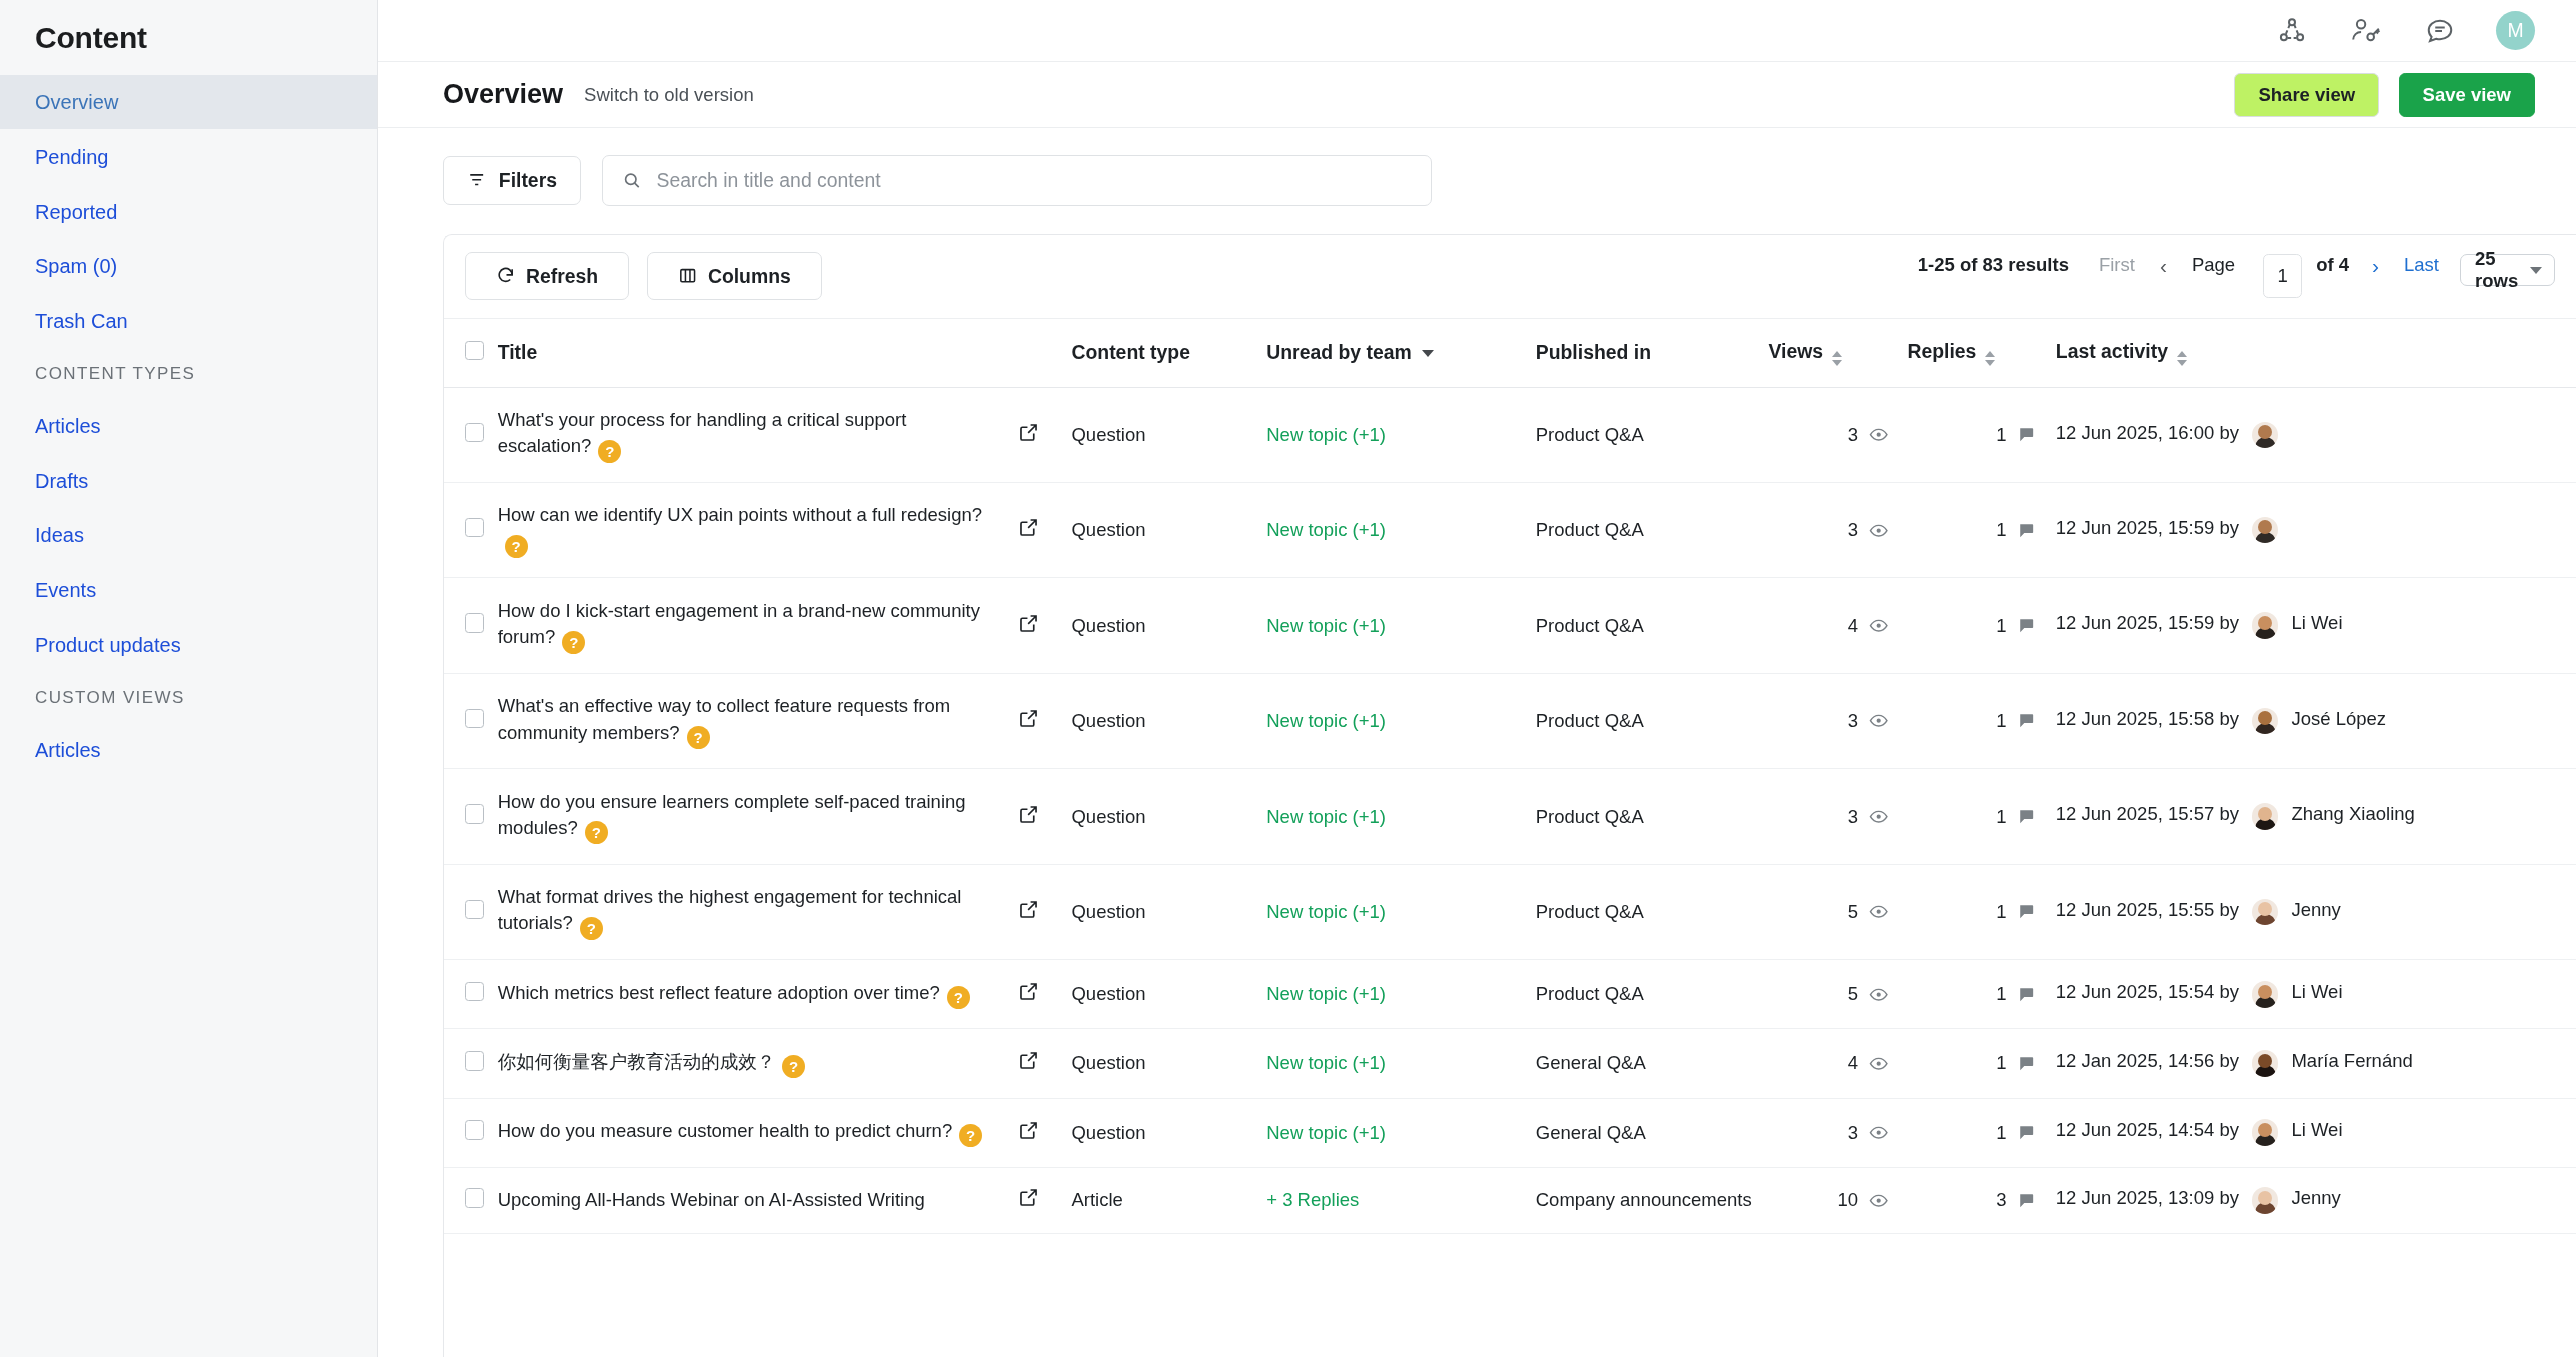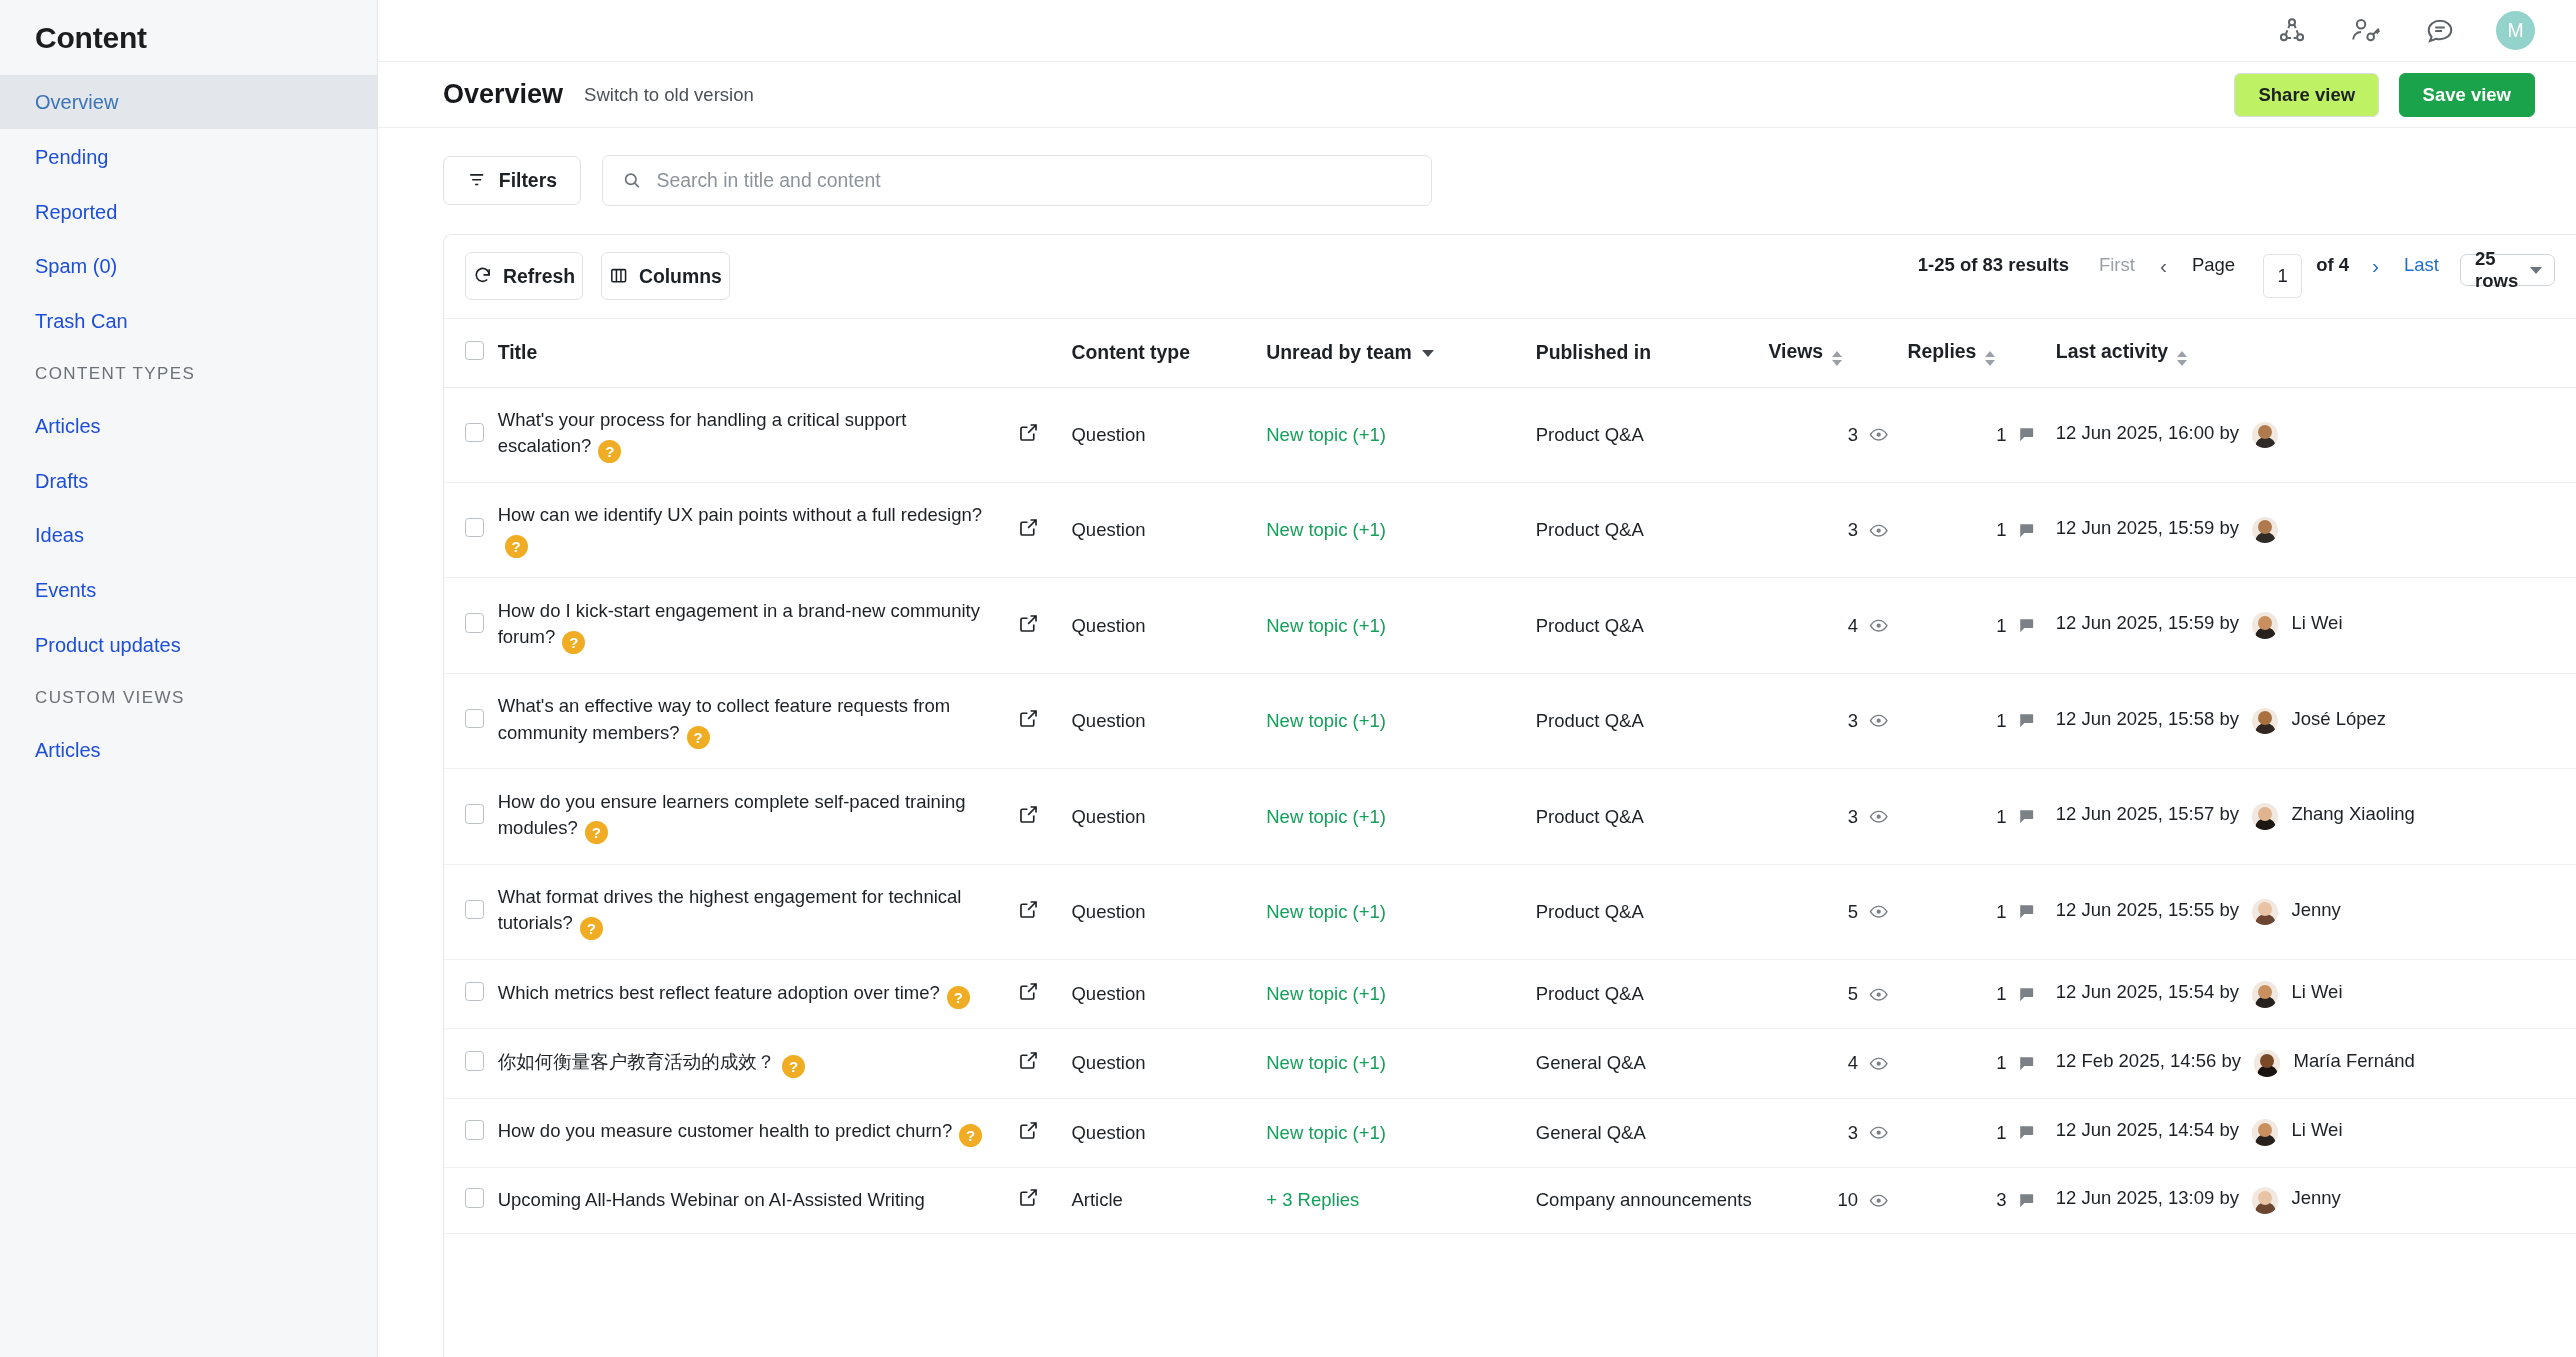--- a/index.html
+++ b/index.html
@@ -100,21 +100,21 @@
     margin: 28px 0 0 65px; margin-right: 0;
     border: 0.9px solid #e6e8eb; border-radius: 8.8px 0 0 0;
     border-right: none;
     background: #fff; flex: 1; min-height: 0; overflow: hidden;
   }
   .tbl-toolbar {
     display: flex; align-items: center;
     padding: 17.7px 21px; border-bottom: 0.9px solid #edeff1; gap: 17.7px;
   }
   .mini-btn {
-    height: 48px; padding: 0 7px; gap: 10.6px;
+    height: 48px; padding: 0 30px; gap: 10.6px;
     background: #fff; border: 0.9px solid #dfe2e5; border-radius: 7px;
     font-size: 19.4px; font-weight: 600; color: #1d2125;
     display: inline-flex; align-items: center; cursor: pointer;
   }
   .tbl-toolbar .spacer { flex: 1; }
 
   .pager { display: flex; align-items: flex-start; gap: 0; font-size: 18.5px; }
   .pg-results { font-weight: 700; color: #1d2125; margin-right: 30px; white-space: nowrap; }
   .pg-first { color: #9aa0a6; margin-right: 25px; cursor: pointer; }
   .pg-arrow { color: #56595d; margin-right: 25px; font-size: 21px; cursor: pointer; }
@@ -639,21 +639,21 @@
               <td class="col-replies">
                 <div class="num-cell">
                   <span>1</span>
                   <svg width="19.4" height="19.4" viewBox="0 0 24 24" fill="#7b8186">
                     <path d="M4 4h15a1 1 0 0 1 1 1v9a1 1 0 0 1-1 1H9l-5 5V4z"></path>
                   </svg>
                 </div>
               </td>
               <td class="col-last">
                 <div class="last-cell">
-                  <span>12 Feb 2025, 14:56 by</span>
+                  <span>12 Jan 2025, 14:56 by</span>
                   <span class="av" style="background:#f1e8e0">
                     <i class="body" style="background:#1b1310"></i>
                     <i class="head" style="background:#7a4a28"></i>
                   </span>
                   <span>María Fernánd</span>
                 </div>
               </td>
             </tr>
             <tr>
               <td class="col-chk"><span class="chk"></span></td>

